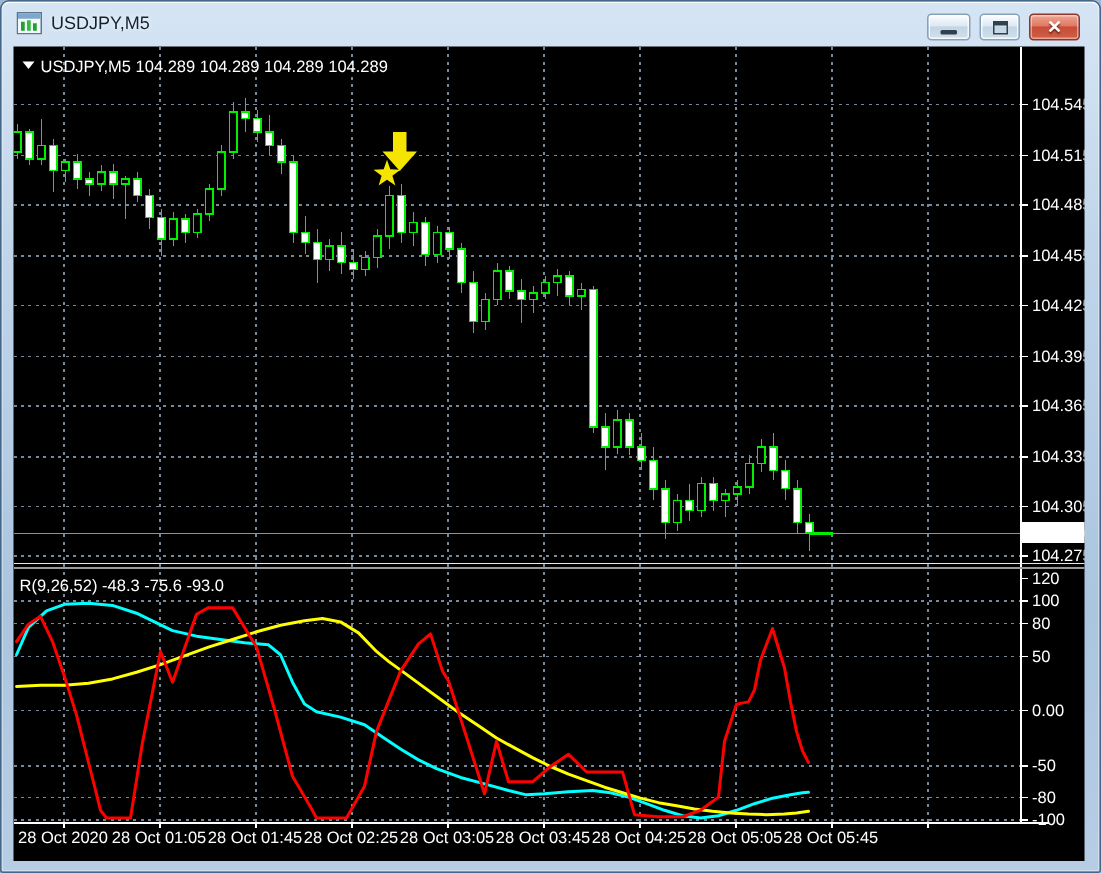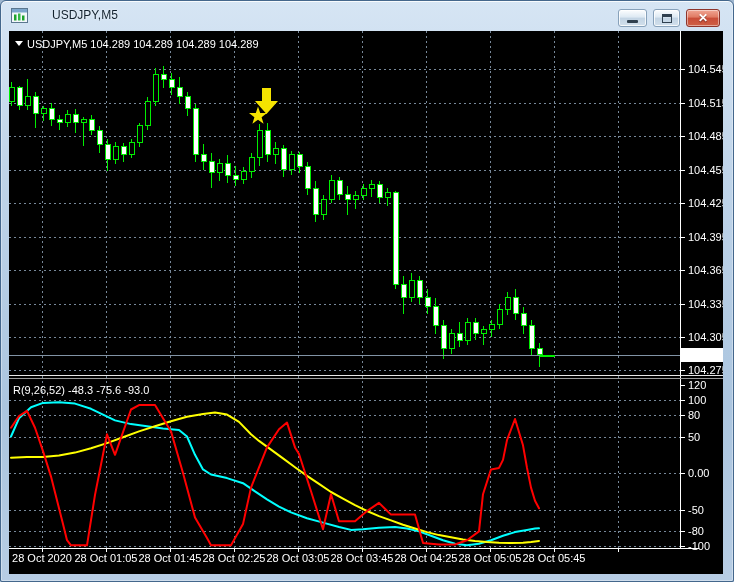--- a/index.html
+++ b/index.html
@@ -8,21 +8,21 @@
     position:relative;width:734px;height:582px;
     background:linear-gradient(180deg,#d6e5f4 0%,#bfd4e9 30%,#abc5df 70%,#b7cde4 100%);
     border:1px solid #44678c;border-radius:6px 6px 2px 2px;
     box-shadow:inset 0 1px 0 rgba(255,255,255,.75), inset 0 0 0 1px rgba(255,255,255,.35);
     font-family:"Liberation Sans",sans-serif;
     overflow:hidden;
   }
   .titlebar{position:absolute;left:0;top:0;width:100%;height:30px;}
   .title-icon{position:absolute;left:10px;top:7px;width:17px;height:15px;}
   .title-text{
-    position:absolute;left:51px;top:7px;font-size:12px;color:#13222f;
+    position:absolute;left:33px;top:7px;font-size:12px;color:#13222f;
     text-shadow:0 0 3px rgba(255,255,255,.9);white-space:nowrap;
   }
   .win-buttons{position:absolute;top:8px;right:13px;display:flex;gap:6px;}
   .wbtn{
     height:18px;border:1px solid #87a1ba;border-radius:3px;
     display:flex;align-items:center;justify-content:center;
     background:linear-gradient(180deg,#fcfdfe,#dde9f3 45%,#c2d4e4 50%,#d2e0ec 100%);
     box-shadow:inset 0 0 0 1px rgba(255,255,255,.8);
   }
   .wbtn.min{width:29px;}

